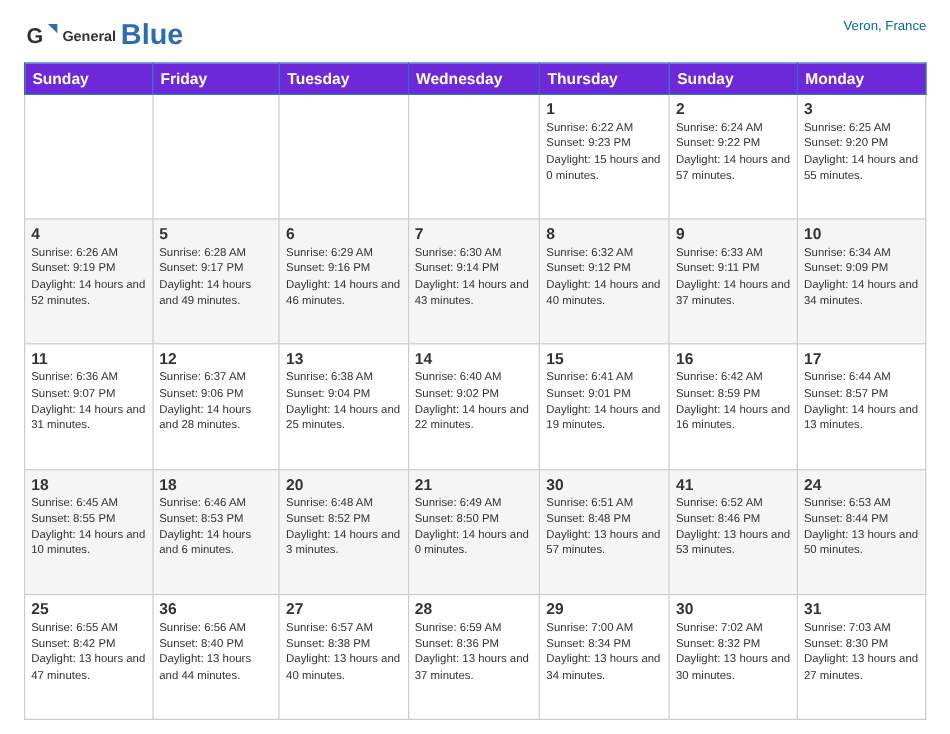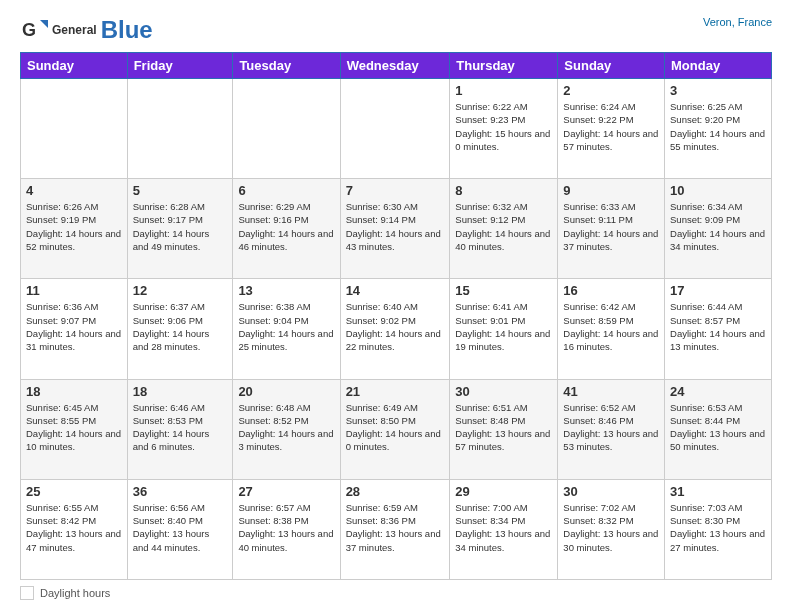--- a/index.html
+++ b/index.html
@@ -263,17 +263,13 @@
             <div class="day-info">Sunrise: 7:02 AM<br>Sunset: 8:32 PM<br>Daylight: 13 hours and 30 minutes.</div>
           </td>
           <td>
             <div class="day-number">31</div>
             <div class="day-info">Sunrise: 7:03 AM<br>Sunset: 8:30 PM<br>Daylight: 13 hours and 27 minutes.</div>
           </td>
         </tr>
       </tbody>
   </table>
 
-  <div class="legend">
-    <div class="legend-box"></div>
-    <span>Daylight hours</span>
-  </div>
 </div>
 
 </body></html>

